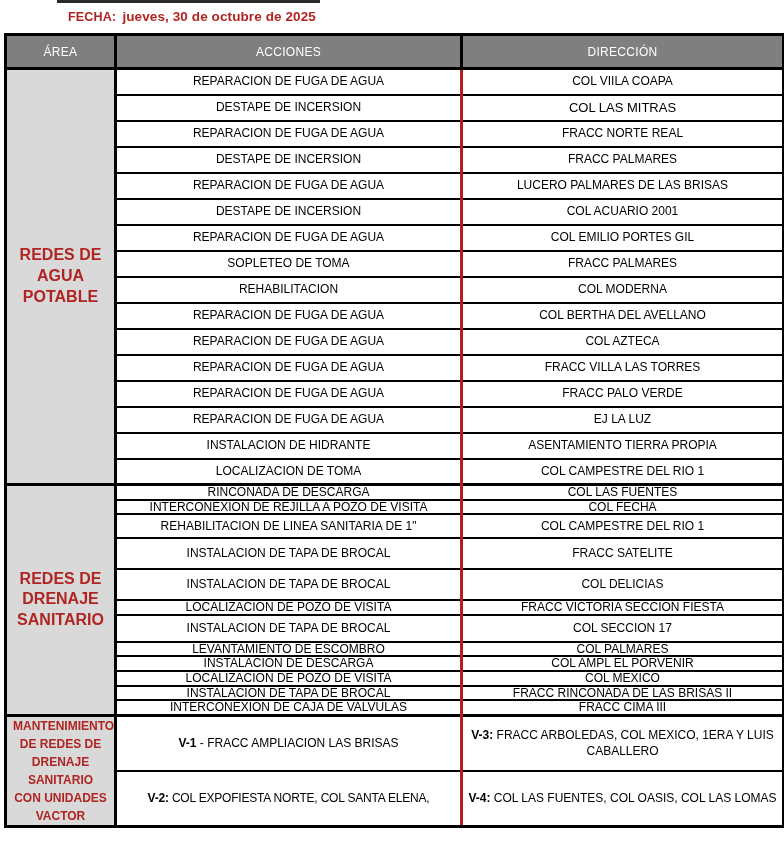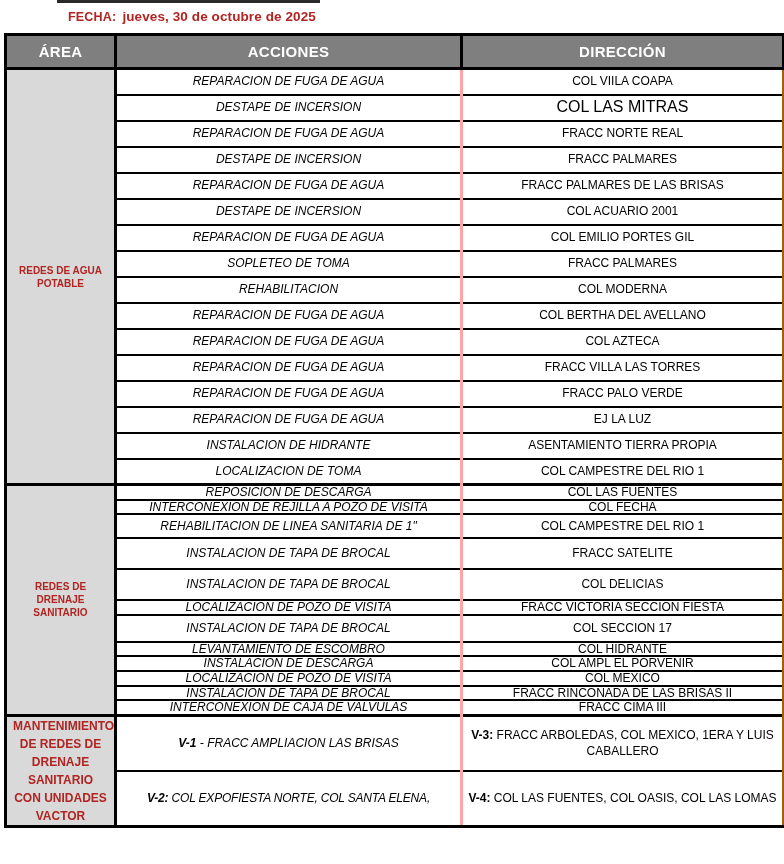--- a/index.html
+++ b/index.html
@@ -14,38 +14,38 @@
     position:absolute;left:68px;top:7px;white-space:nowrap;color:#b02421;text-align:right;
   }
   .fecha-label{font-size:12.5px;font-weight:bold;letter-spacing:.2px;}
   .fecha-value{font-size:13.5px;font-weight:bold;margin-left:6px;letter-spacing:.1px;}
 
   table.report{
     position:absolute;left:4px;top:33px;width:792px;
     border-collapse:collapse;table-layout:fixed;
   }
   .report th{
-    background:#7f7f7f;color:#ffffff;font-size:15px;font-weight:bold;
+    background:#7f7f7f;color:#ffffff;font-size:12px;font-weight:normal;
     border:3px solid #000;height:31px;letter-spacing:.3px;padding:0;
   }
   .report td{
     border:2px solid #000;text-align:center;vertical-align:middle;
     font-size:12px;color:#000;padding:0 3px;line-height:1.05;
     white-space:nowrap;overflow:hidden;
   }
   .report td.area-cell{
-    background:#d9d9d9;color:#b02421;font-weight:bold;font-size:10px;
+    background:#d9d9d9;color:#b02421;font-weight:bold;font-size:16px;
     border:3px solid #000;white-space:normal;line-height:1.3;padding:0 6px;
   }
   .report td.area-small{font-size:12px;line-height:1.5;}
-  .report td.c-acc{border-right:3px solid #fca5a5;font-style:italic;}
-  .report td.c-dir{border-right:3px solid #a16207;}
+  .report td.c-acc{border-right:3px solid #b91c1c;}
+  .report td.c-dir{border-right:3px solid #000000;}
   .report tr.sec-start td{border-top:3px solid #000;}
   .report tr.last td{border-bottom:3px solid #000;}
-  .report td.small-alt{font-size:16px;}
+  .report td.small-alt{font-size:13px;}
   .report td.small-cond{font-size:12px;letter-spacing:-.2px;}
   .report td.wrap{white-space:normal;line-height:1.35;}
   .report td .pfx{font-weight:bold;}
   .report td.sliver{background:#ffffff;padding:0;}
   .report th.sliver-h{background:#7f7f7f;}
 </style>
 </head>
 <body>
 
 <div class="top-fragment"></div>
@@ -86,21 +86,21 @@
         <td class="c-dir">FRACC NORTE REAL</td>
         <td class="sliver"></td>
       </tr>
       <tr style="height: 26px;">
         <td class="c-acc">DESTAPE DE INCERSION</td>
         <td class="c-dir">FRACC PALMARES</td>
         <td class="sliver"></td>
       </tr>
       <tr style="height: 26px;">
         <td class="c-acc">REPARACION DE FUGA DE AGUA</td>
-        <td class="c-dir">FRACC PALMARES DE LAS BRISAS</td>
+        <td class="c-dir">LUCERO PALMARES DE LAS BRISAS</td>
         <td class="sliver"></td>
       </tr>
       <tr style="height: 26px;">
         <td class="c-acc">DESTAPE DE INCERSION</td>
         <td class="c-dir">COL ACUARIO 2001</td>
         <td class="sliver"></td>
       </tr>
       <tr style="height: 26px;">
         <td class="c-acc">REPARACION DE FUGA DE AGUA</td>
         <td class="c-dir">COL EMILIO PORTES GIL</td>
@@ -146,21 +146,21 @@
         <td class="c-dir">ASENTAMIENTO TIERRA PROPIA</td>
         <td class="sliver"></td>
       </tr>
       <tr style="height: 26px;">
         <td class="c-acc">LOCALIZACION DE TOMA</td>
         <td class="c-dir">COL CAMPESTRE DEL RIO 1</td>
         <td class="sliver"></td>
       </tr>
       <tr class="sec-start" style="height: 11px;">
         <td class="area-cell" rowspan="12">REDES DE DRENAJE SANITARIO</td>
-        <td class="c-acc">REPOSICION DE DESCARGA</td>
+        <td class="c-acc">RINCONADA DE DESCARGA</td>
         <td class="c-dir">COL LAS FUENTES</td>
         <td class="sliver"></td>
       </tr>
       <tr style="height: 13px;">
         <td class="c-acc">INTERCONEXION DE REJILLA A POZO DE VISITA</td>
         <td class="c-dir">COL FECHA</td>
         <td class="sliver"></td>
       </tr>
       <tr style="height: 24px;">
         <td class="c-acc">REHABILITACION DE LINEA SANITARIA DE 1"</td>
@@ -182,21 +182,21 @@
         <td class="c-dir">FRACC VICTORIA SECCION FIESTA</td>
         <td class="sliver"></td>
       </tr>
       <tr style="height: 27px;">
         <td class="c-acc">INSTALACION DE TAPA DE BROCAL</td>
         <td class="c-dir">COL SECCION 17</td>
         <td class="sliver"></td>
       </tr>
       <tr style="height: 12px;">
         <td class="c-acc">LEVANTAMIENTO DE ESCOMBRO</td>
-        <td class="c-dir">COL HIDRANTE</td>
+        <td class="c-dir">COL PALMARES</td>
         <td class="sliver"></td>
       </tr>
       <tr style="height: 11px;">
         <td class="c-acc">INSTALACION DE DESCARGA</td>
         <td class="c-dir">COL AMPL EL PORVENIR</td>
         <td class="sliver"></td>
       </tr>
       <tr style="height: 12px;">
         <td class="c-acc">LOCALIZACION DE POZO DE VISITA</td>
         <td class="c-dir">COL MEXICO</td>

